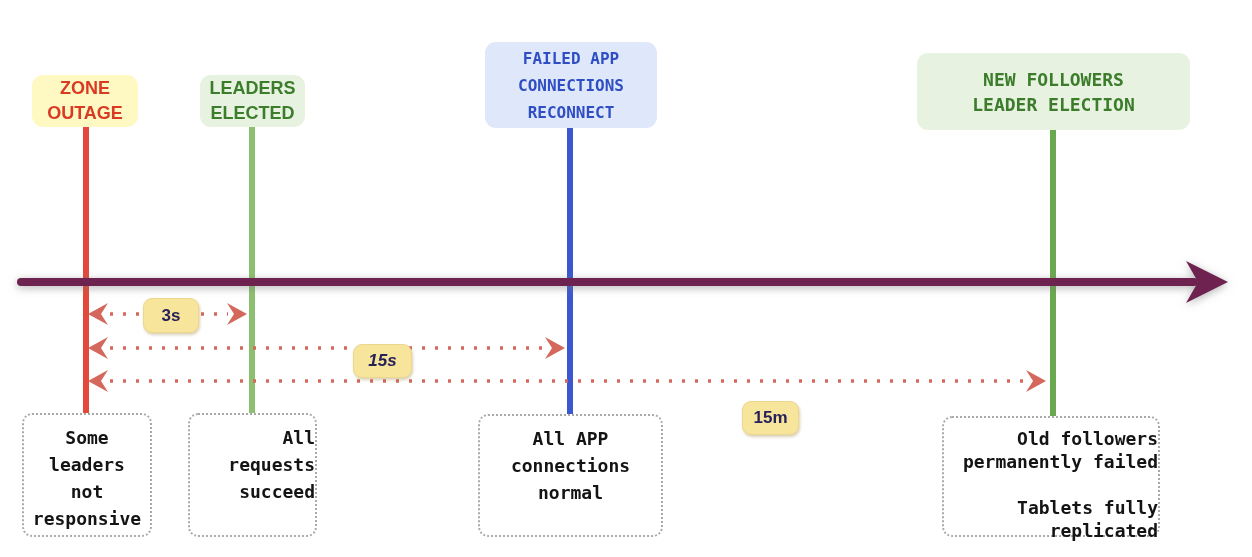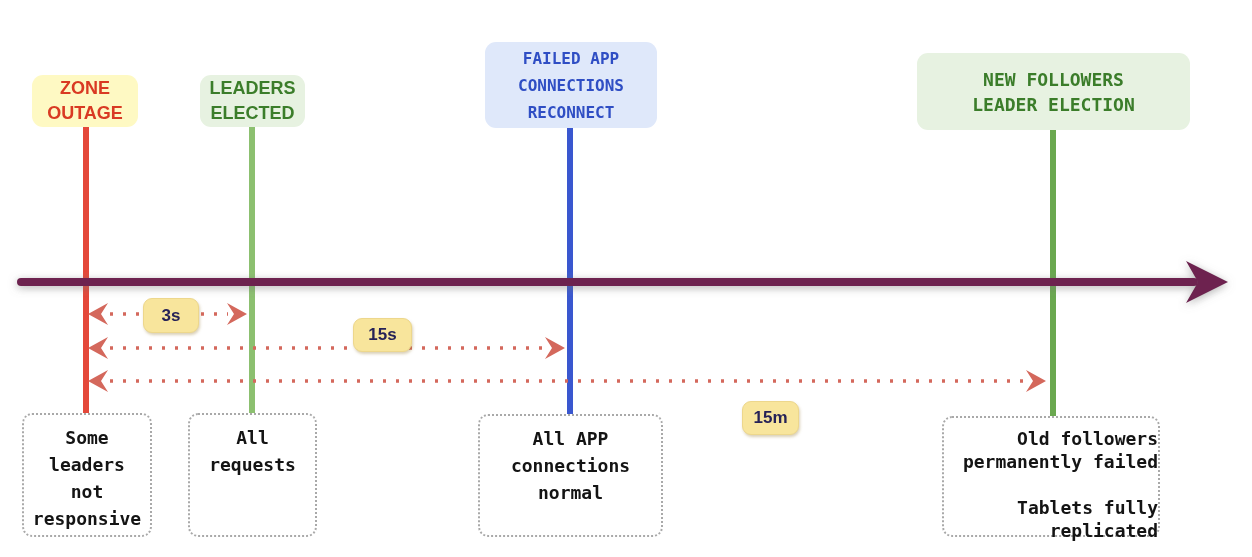--- a/index.html
+++ b/index.html
@@ -100,37 +100,38 @@
   </div>
 
   <div class="elabel l-green fs-mono4" style="left:917px;top:53px;width:273px;height:77px;">
     <span>NEW FOLLOWERS</span>
     <span>LEADER ELECTION</span>
   </div>
 
   <div class="badge" style="left:143px;top:298px;width:54px;height:33px;">
       <span>3s</span>
     </div>
-  <div class="badge" style="left:353px;top:318px;width:57px;height:32px;">
+  <div class="badge" style="left:353px;top:344px;width:57px;height:32px;font-style:italic;">
       <span>15s</span>
     </div>
   <div class="badge" style="left:742px;top:365px;width:55px;height:32px;margin-top:36px;">
       <span>15m</span>
     </div>
 
   <div class="obox" style="left:22px;top:413px;width:130px;height:124px;">
     <div>Some</div>
     <div>leaders</div>
     <div>not</div>
     <div>responsive</div>
   </div>
 
-  <div class="obox" style="left:188px;top:413px;width:129px;height:124px;">
+  <div class="obox" style="left:188px;top:413px;width:129px;height:124px;text-align:right;">
     <div>All</div>
     <div>requests</div>
+    <div>succeed</div>
   </div>
 
   <div class="obox" style="left:478px;top:414px;width:185px;height:123px;">
     <div>All APP</div>
     <div>connections</div>
     <div>normal</div>
   </div>
 
   <div class="obox tight" style="left:942px;top:416px;width:218px;height:121px;">
     <div>Old followers</div>

